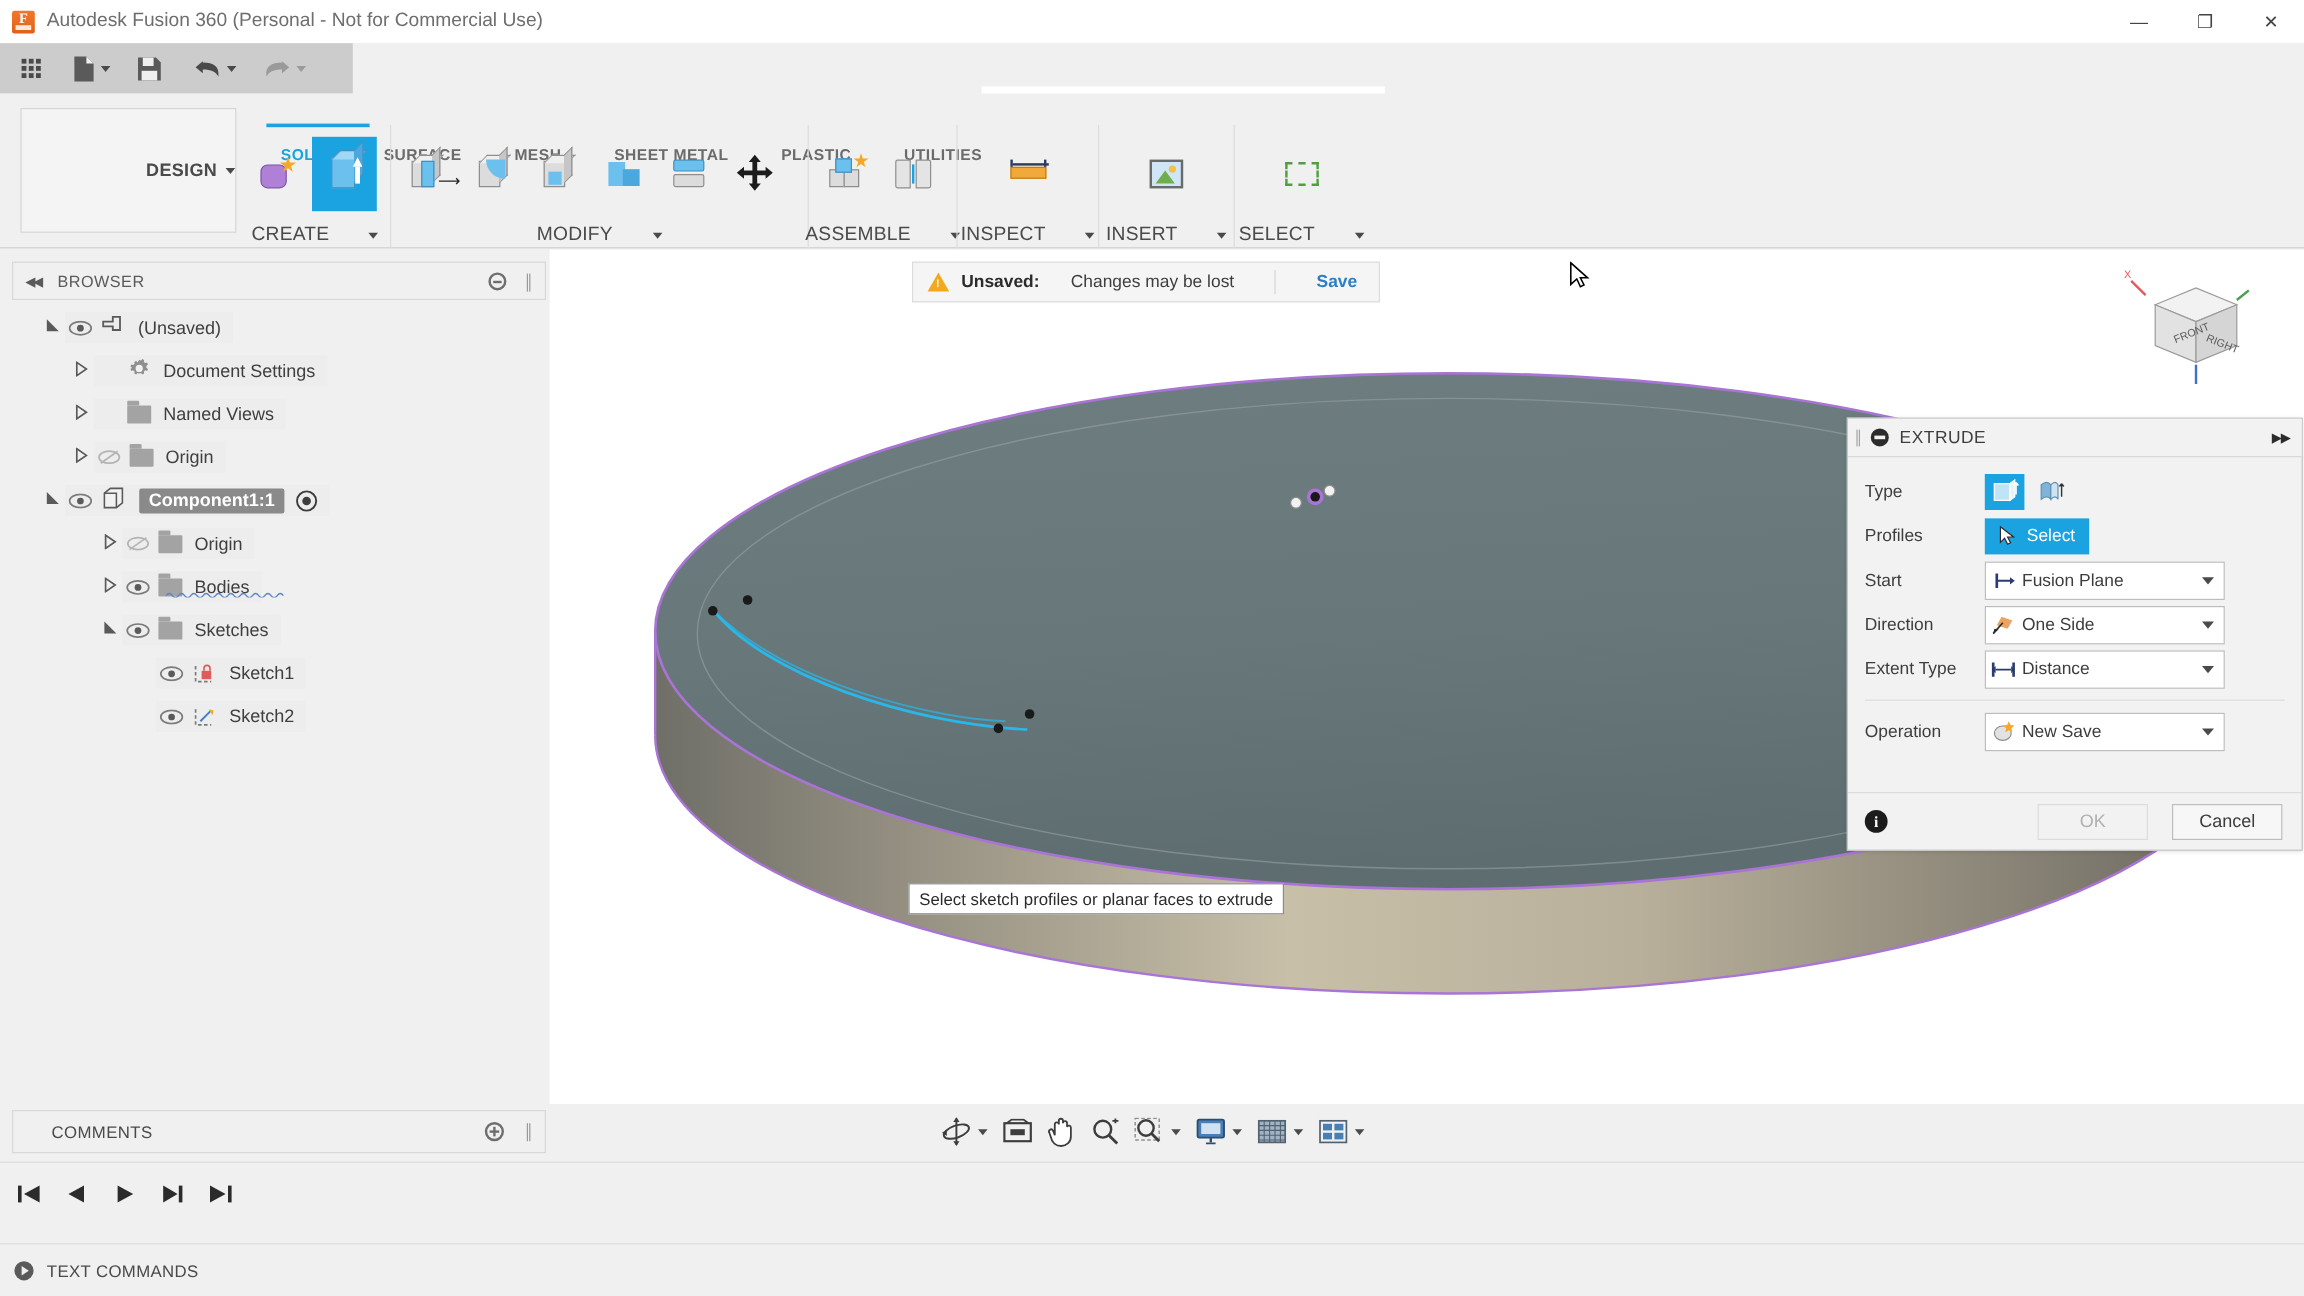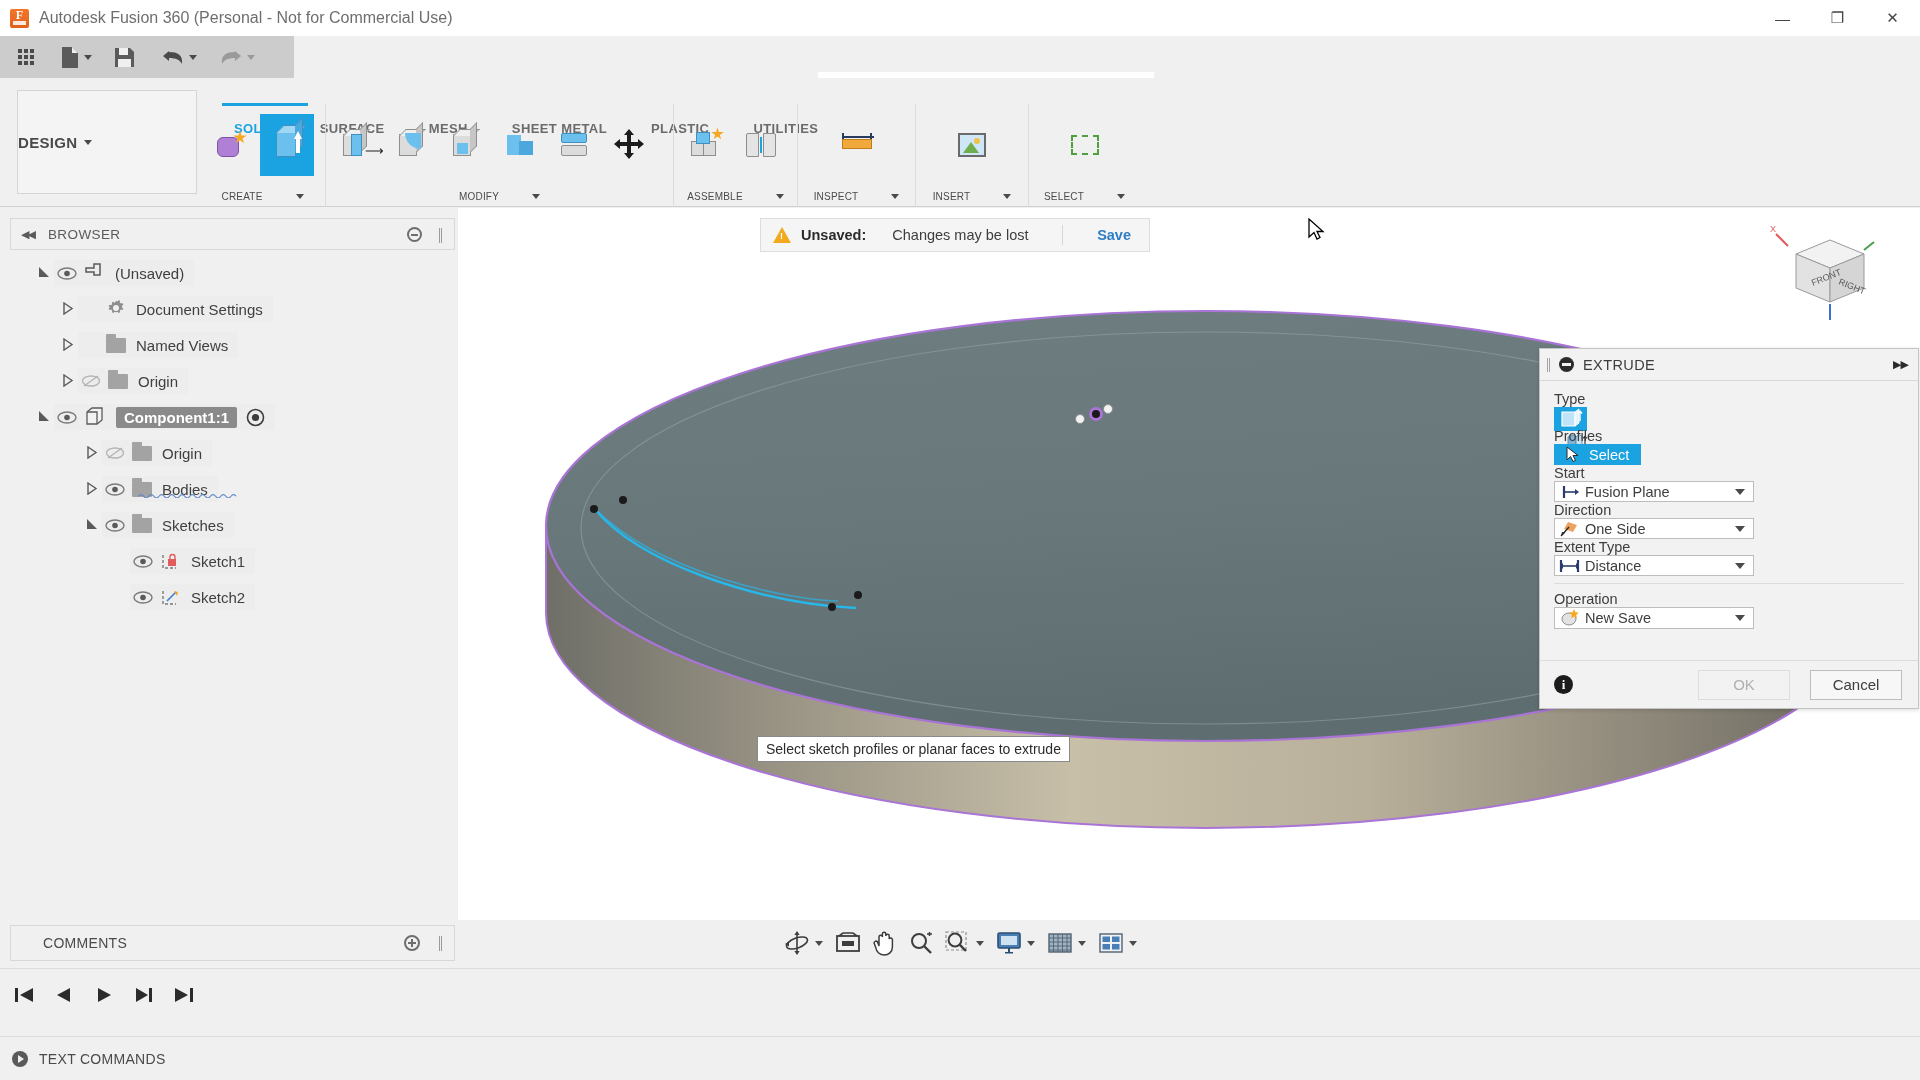--- a/index.html
+++ b/index.html
@@ -82,37 +82,37 @@
   .avatar::after{content:"";position:absolute;left:4px;top:17px;width:20px;height:14px;border-radius:9px 9px 0 0;background:#dfe4e9;}
 
   
   .ribbon {
     position:absolute; left:0; top:78px; width:1920px; height:129px;
     background:#f0f0f0; border-bottom:1px solid #d0d0d0;
   }
   .design-box {
     position:absolute; left:17px; top:12px; width:180px; height:104px;
     border:1px solid #d5d5d5; background:#f4f4f4;
-    display:flex; align-items:center; justify-content:flex-start;
+    display:flex; align-items:center; justify-content:flex-end;
     font-size:15px; font-weight:bold; color:#4a4a4a; letter-spacing:.3px;
   }
 
   .tabs { position:absolute; left:212px; top:0; height:26px; display:flex;margin-top:39px; }
   .rtab {
     height:26px; padding:4px 22px 0 22px; font-size:13px; font-weight:bold;
     color:#6b6b6b; letter-spacing:.4px; white-space:nowrap;
   }
   .rtab.active { color:#1aa3e0; }
 
   .ribgroups { position:absolute; left:200px; top:26px; height:103px; display:flex; }
   .rgroup { position:relative; height:103px; display:flex; flex-direction:column; }
   .rgroup .items { flex:1; display:flex; align-items:center; padding:0 6px; }
   .rgroup .glabel {
     height:22px; display:flex; align-items:center; justify-content:center;
-    font-size:10px; color:#4a4a4a; letter-spacing:.2px;gap:28px;
+    font-size:16px; color:#4a4a4a; letter-spacing:.2px;gap:28px;
   }
   .rgroup + .rgroup { border-left:1px solid #dcdcdc; }
   .cmd {
     width:54px; height:62px; display:flex; align-items:center; justify-content:center;
     position:relative;
   }
   .cmd.sel { background:#1aa3e0; }
   .icn { width:40px; height:40px; position:relative; }
 
   
@@ -211,21 +211,21 @@
   .ex-head {
     height:32px; background:#f2f2f2; border-bottom:1px solid #d8d8d8;
     display:flex; align-items:center; font-size:14.5px; color:#3d3d3d; letter-spacing:.4px;
   }
   .ex-grip { margin-left:7px; width:3px;height:14px;border-left:1px solid #a5a5a5;border-right:1px solid #a5a5a5;}
   .ex-minus { margin-left:9px; width:15px;height:15px;border-radius:50%;background:#2b2b2b;position:relative;}
   .ex-minus::after{content:"";position:absolute;left:3px;top:6px;width:9px;height:3px;background:#f2f2f2;}
   .ex-title{ margin-left:9px; }
   .ex-expand{ position:absolute; right:10px; color:#2b2b2b; font-size:11px; letter-spacing:-1px;}
   .ex-body{ padding:10px 14px 0 14px; }
-  .ex-row { display:flex; align-items:flex-start; height:37px;flex-direction:column; }
+  .ex-row { display:flex; align-items:center; height:37px; }
   .ex-lbl { width:100px; font-size:14.5px; color:#3d3d3d; flex:none;}
   .tgl {
     width:33px;height:30px;display:flex;align-items:center;justify-content:center;
   }
   .tgl.on { background:#1aa3e0; }
   .selbtn {
     height:30px; min-width:84px; background:#1aa3e0; color:#fff;
     display:flex; align-items:center; padding:0 12px; font-size:14.5px;
   }
   .combo {

